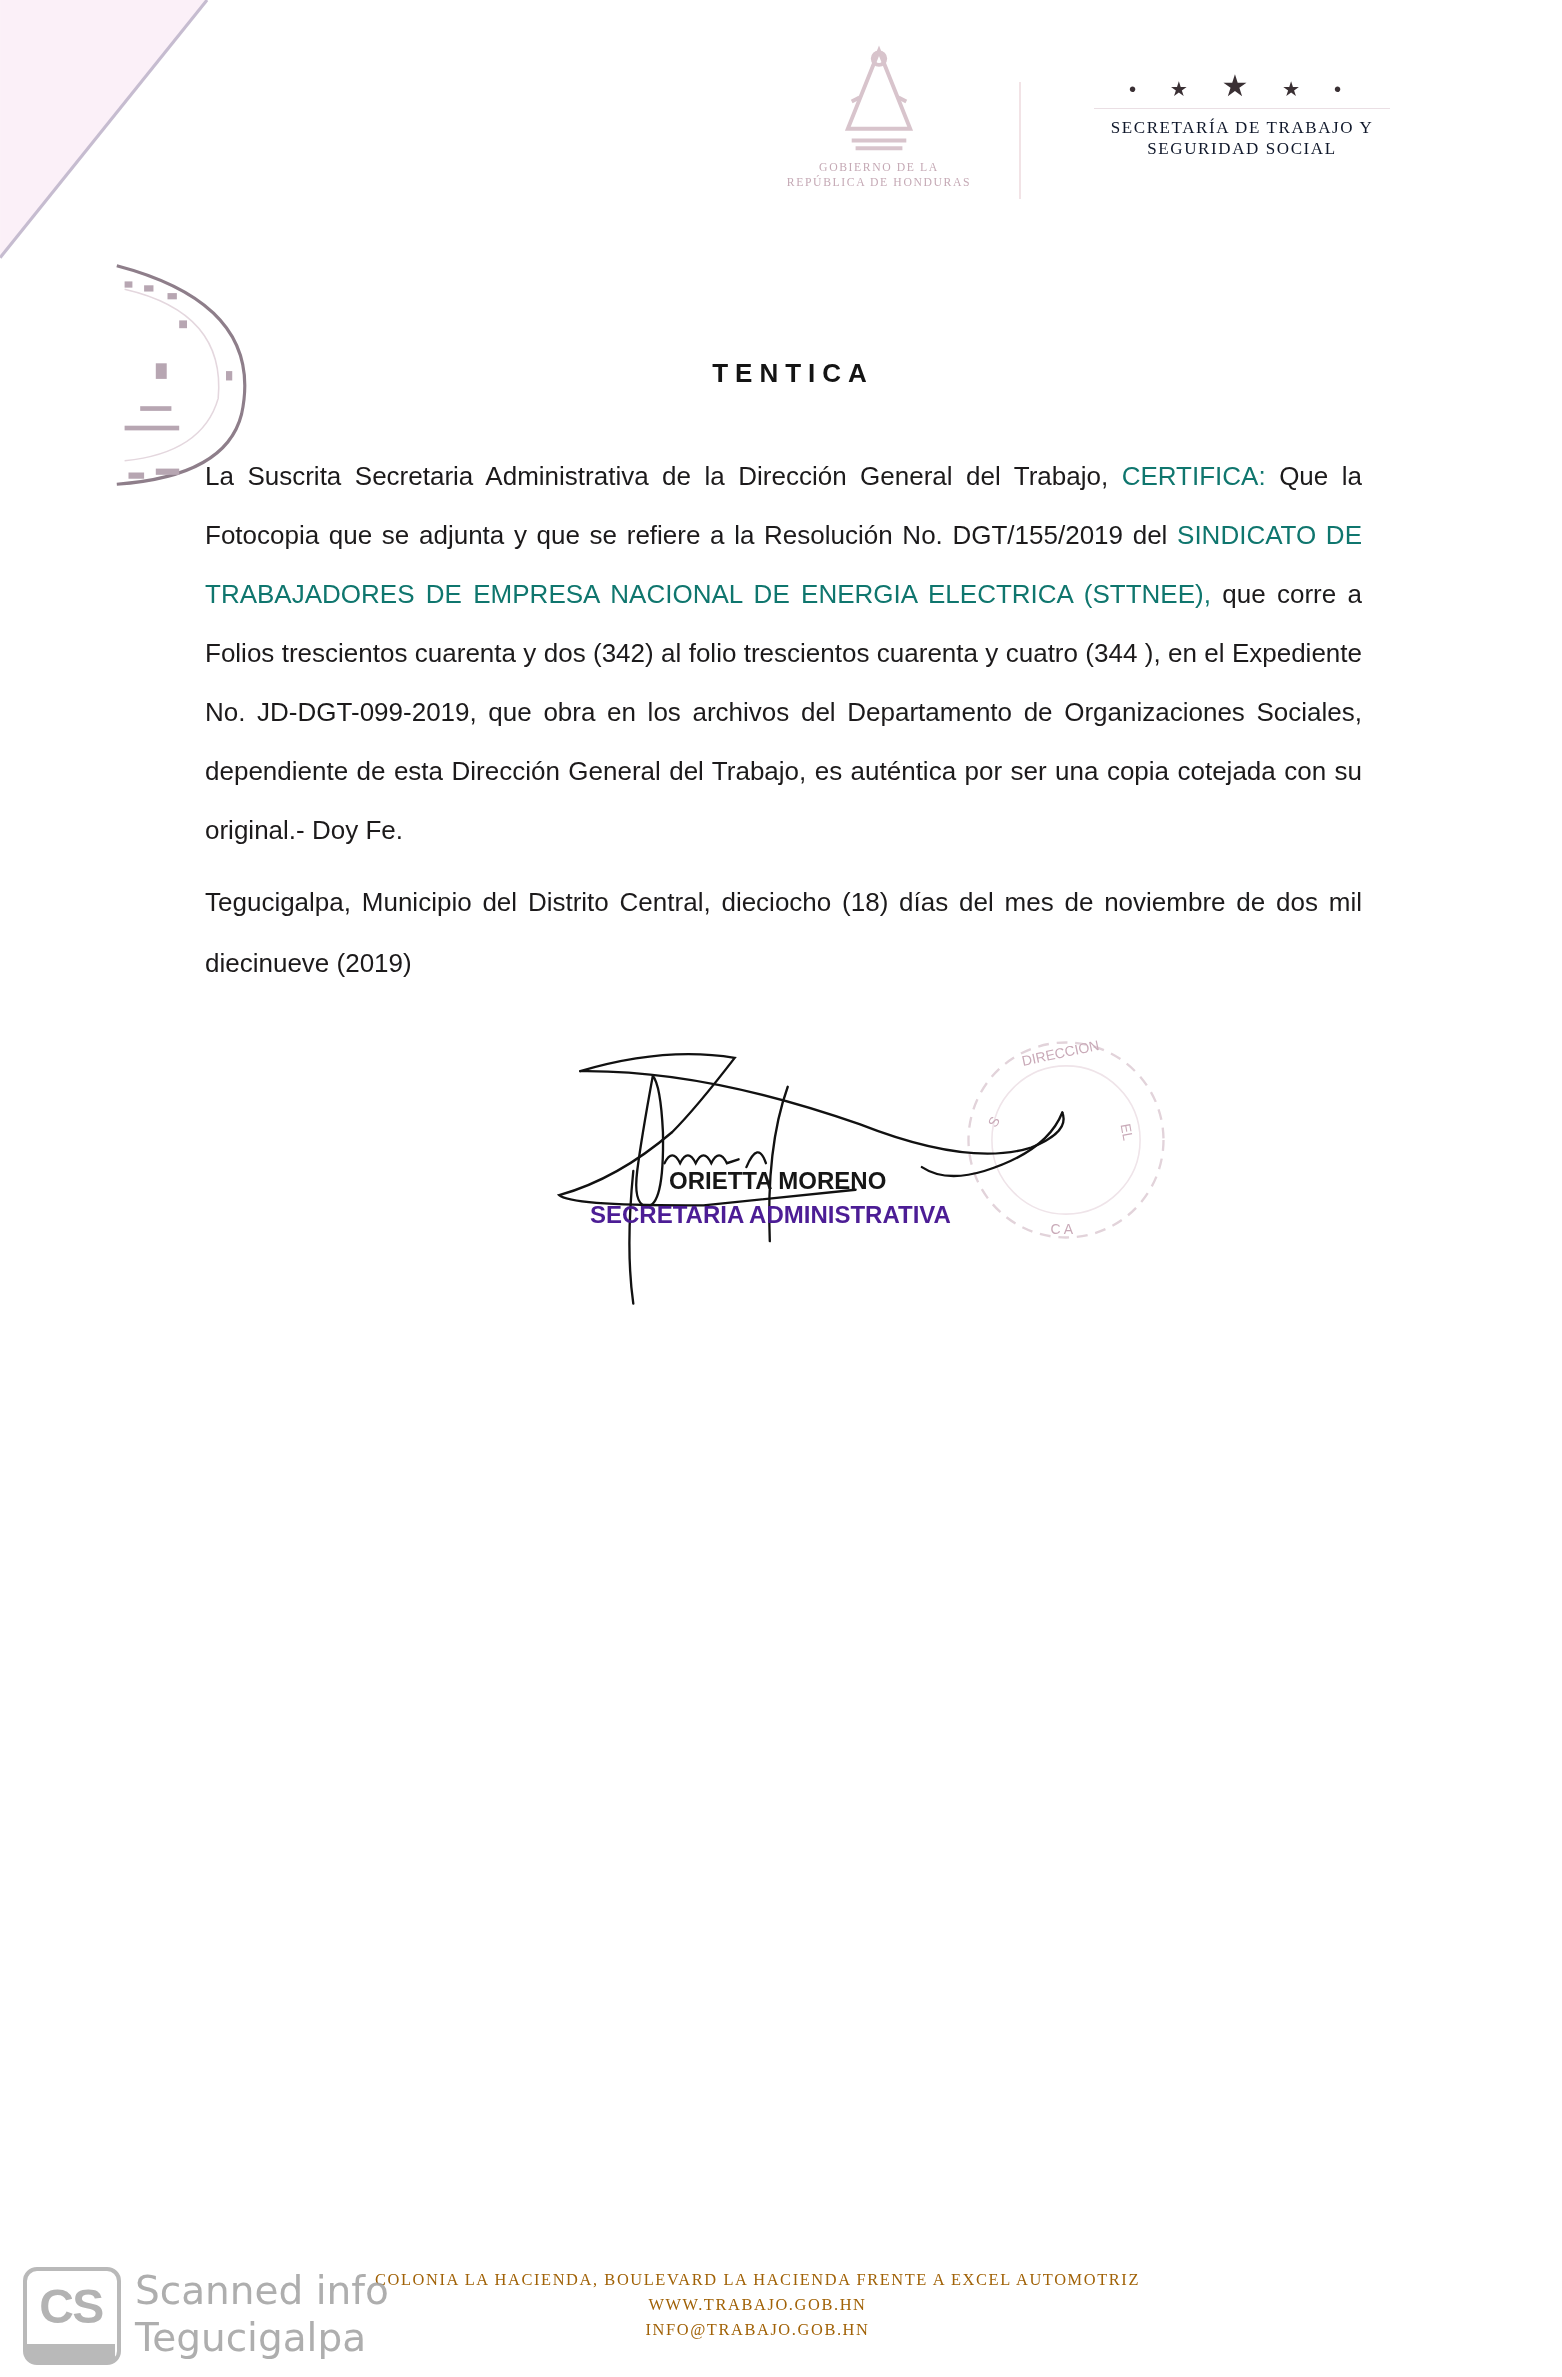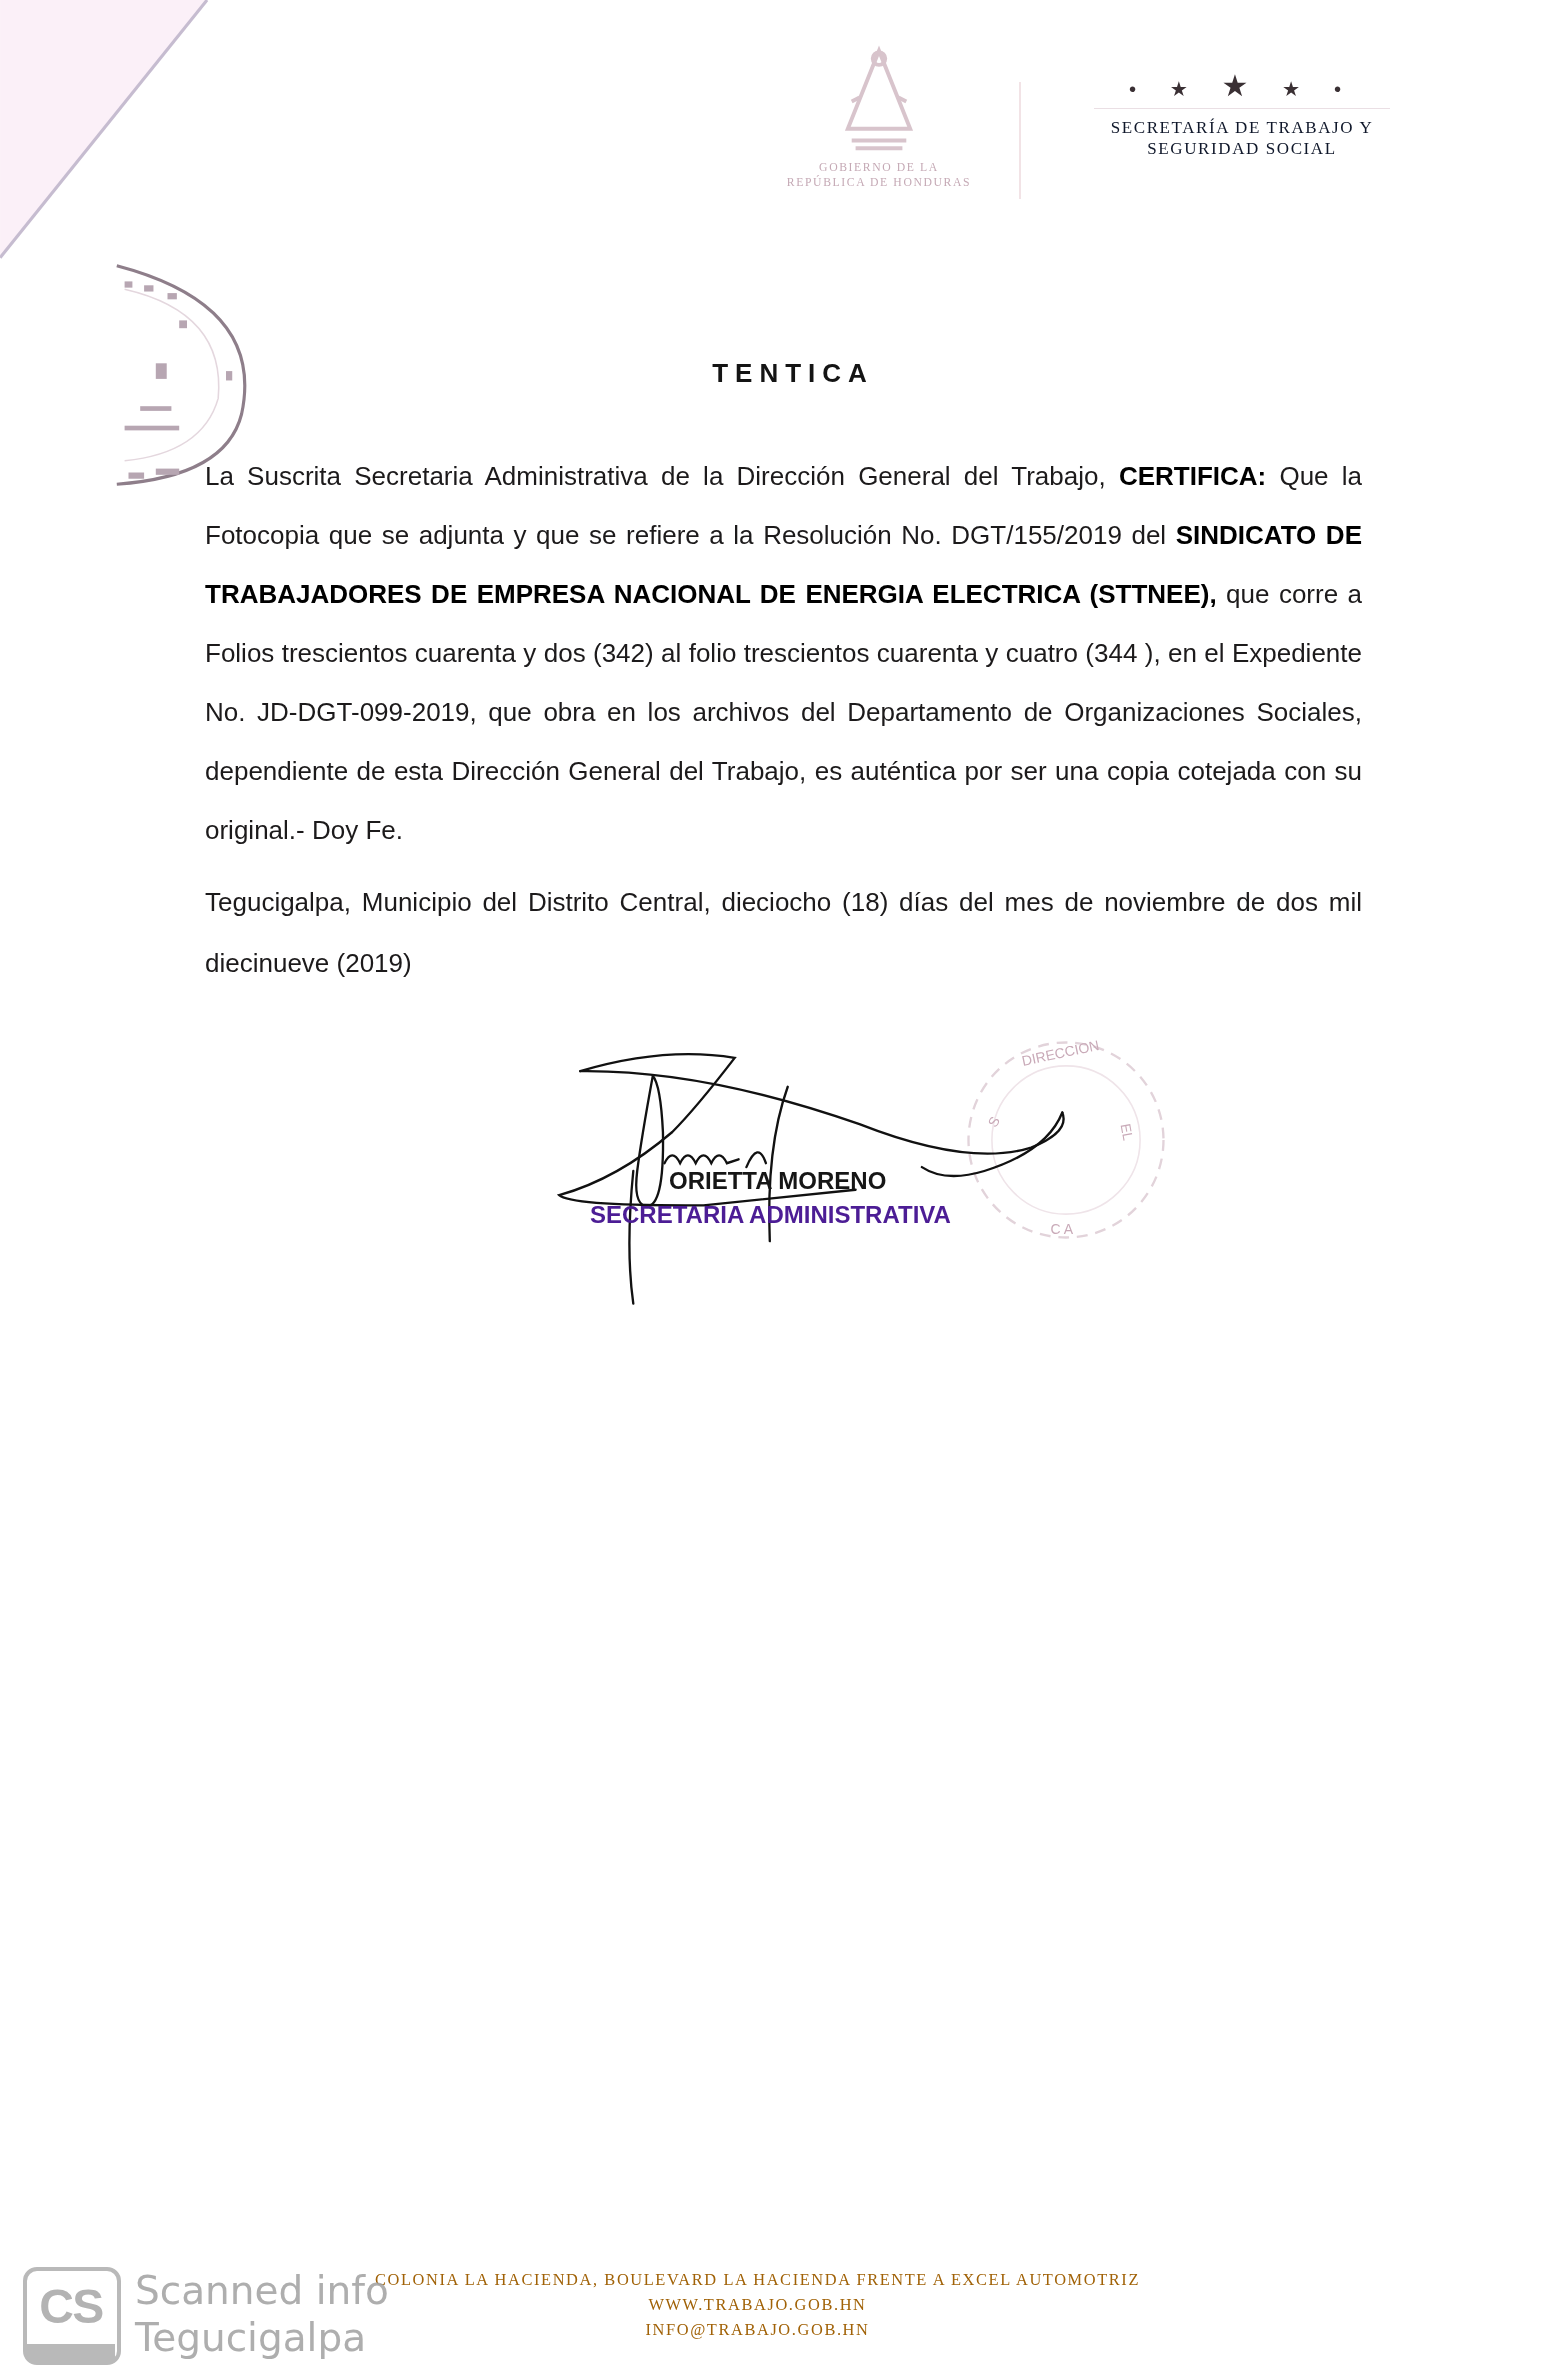--- a/index.html
+++ b/index.html
@@ -35,21 +35,21 @@
     
     .doc-title {
       position: absolute; left: 0; width: 1586px; top: 358px; text-align: center;
       font-size: 26px; font-weight: bold; letter-spacing: 7px; color: #141414;
     }
     
     .body-text {
       position: absolute; left: 205px; top: 447px; width: 1157px;
       font-size: 26px; line-height: 59px; text-align: justify; color: #1c1a1b;
     }
-    .body-text b { font-weight: bold; color: #000000; }
+    .body-text b { font-weight: normal; color: #0f766e; }
     .place-date {
       position: absolute; left: 205px; top: 872px; width: 1157px;
       font-size: 26px; line-height: 61px; text-align: justify; color: #1c1a1b;
     }
     
     .signature { position: absolute; left: 547px; top: 1015px; width: 703px; height: 312px; }
     .signer-name {
       position: absolute; left: 669px; top: 1167px; font-size: 24px; font-weight: bold; color: #161616;
     }
     .signer-title {

